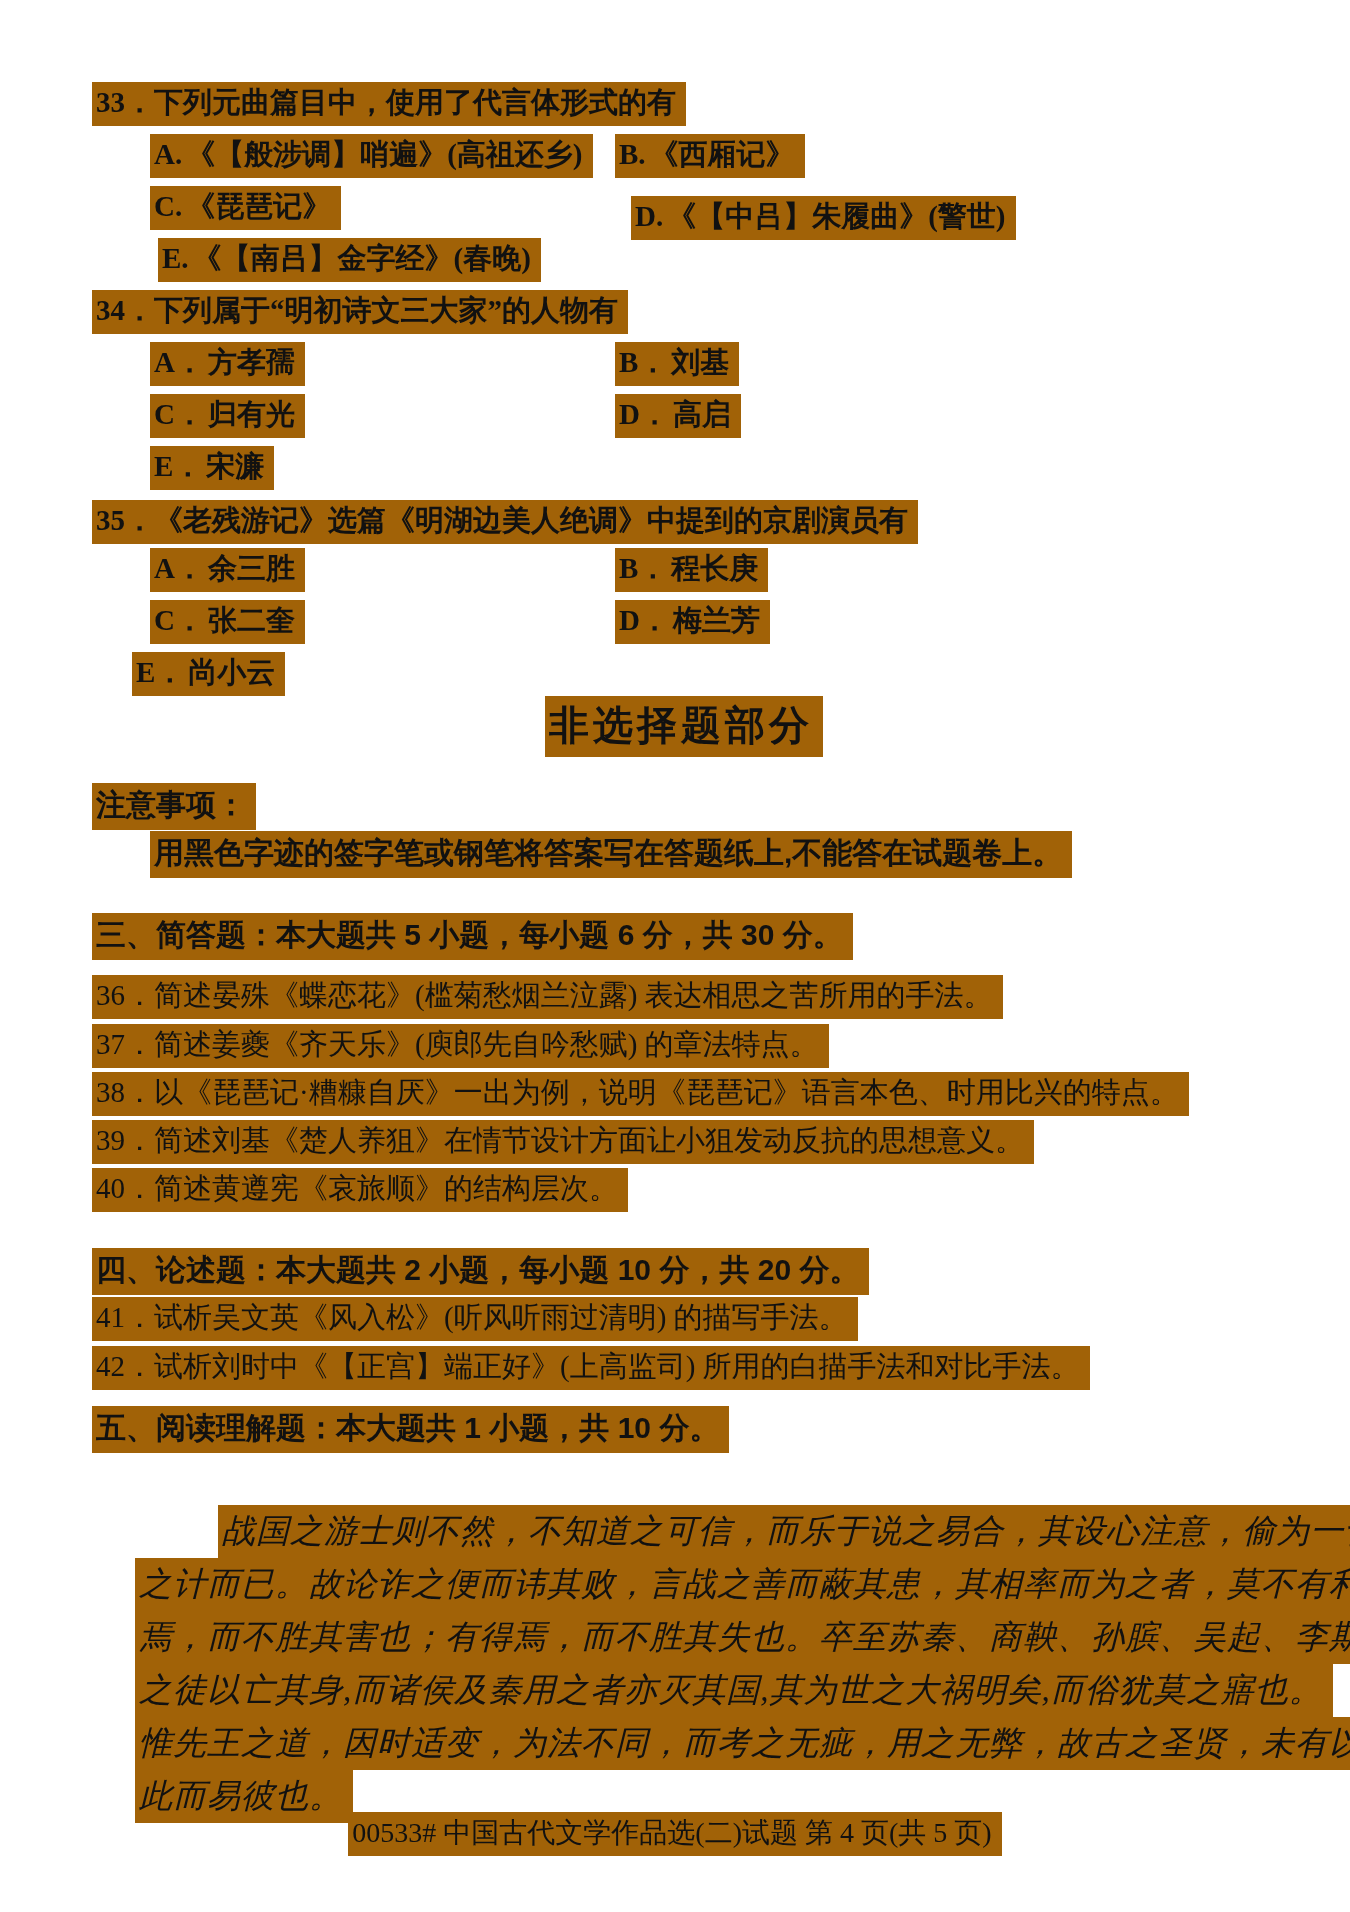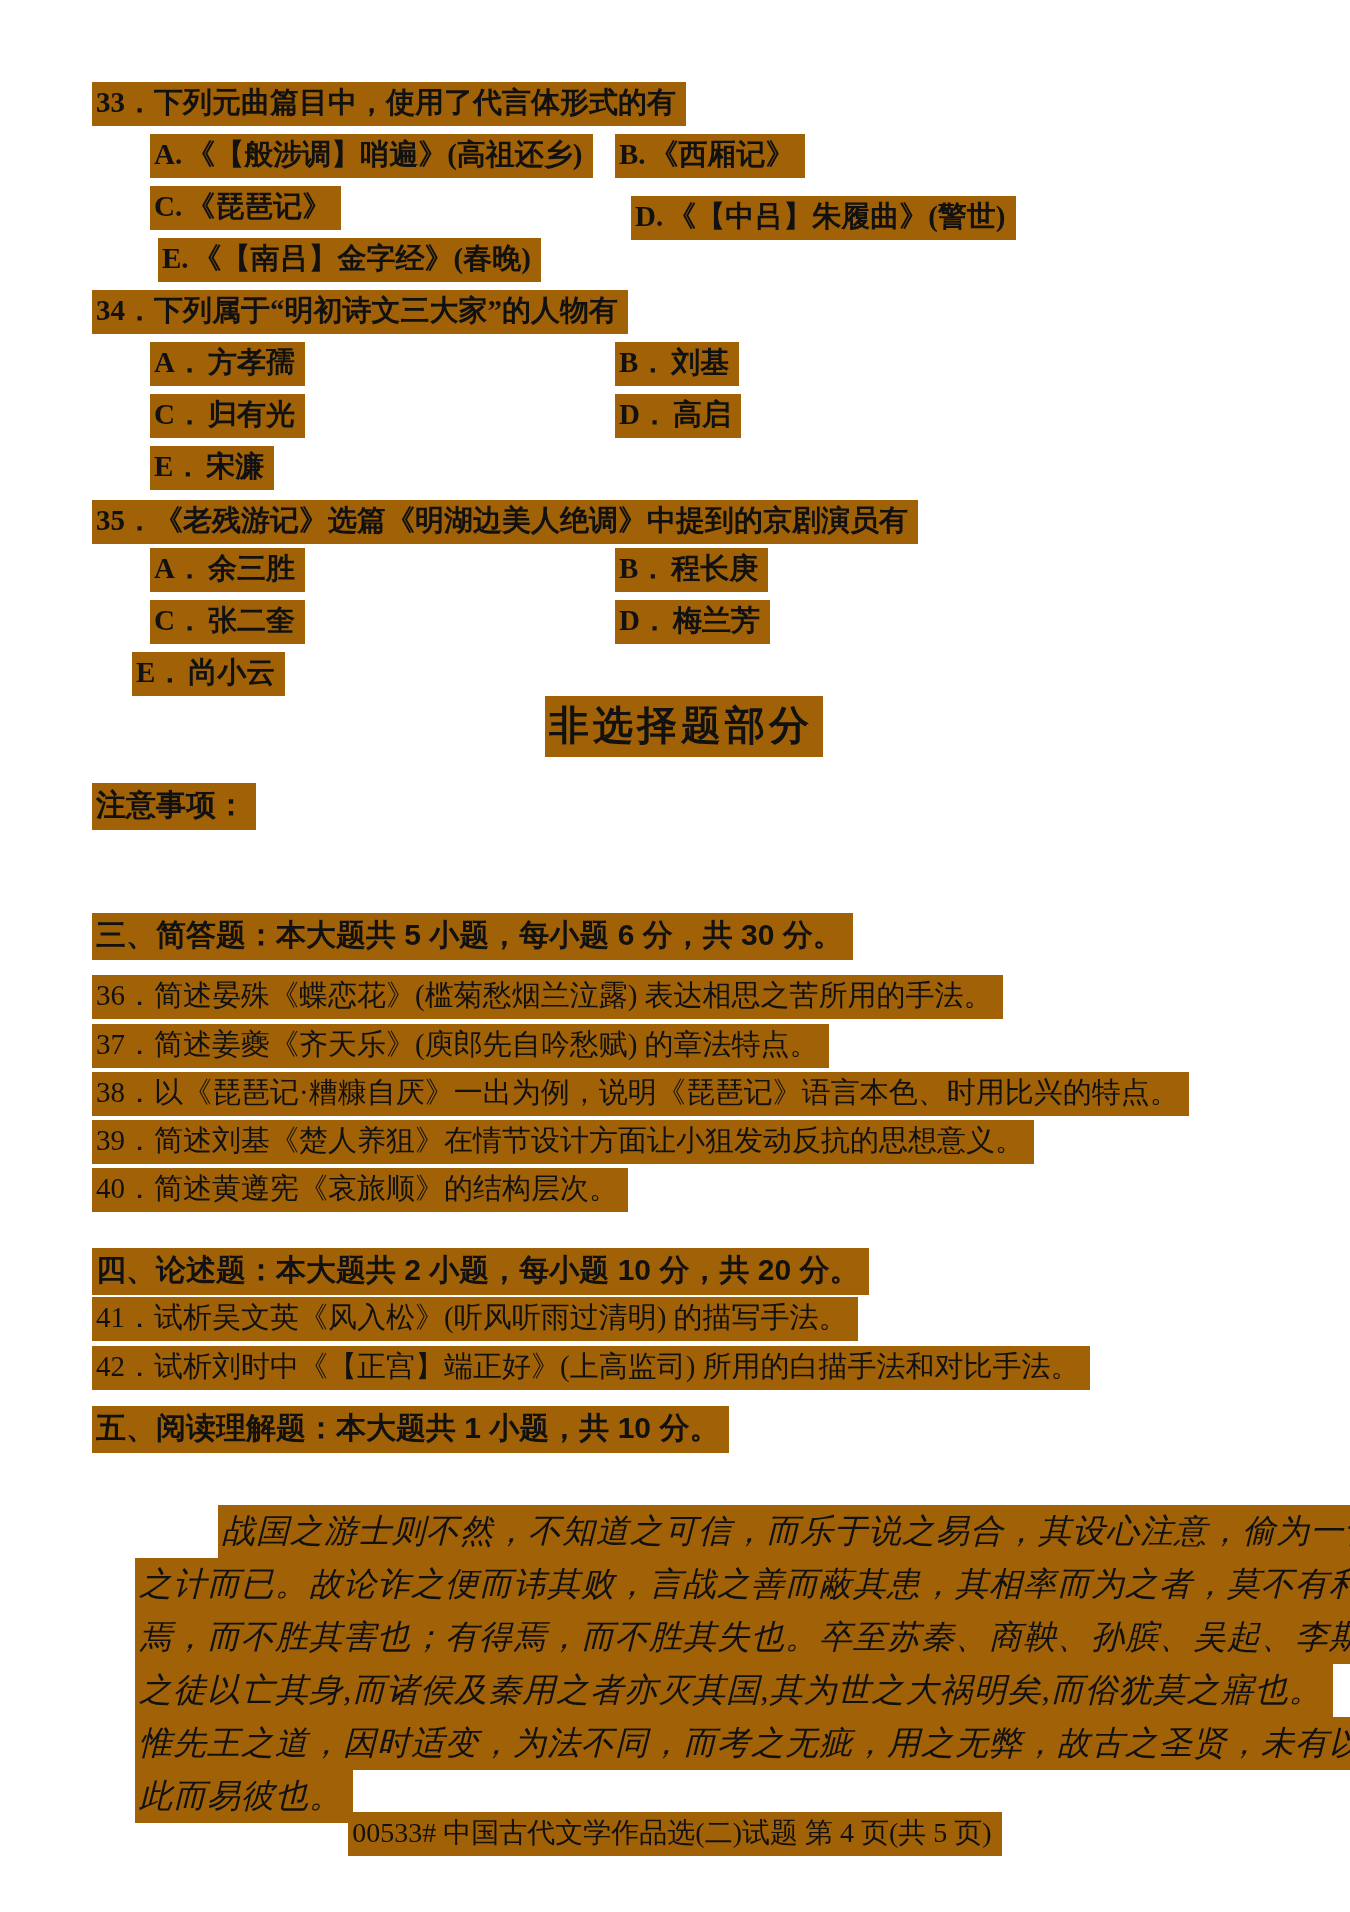--- a/index.html
+++ b/index.html
@@ -100,20 +100,23 @@
     <span class="hl"><span>E．</span><span class="opttext">尚小云</span></span>
   </div>
 
   <div class="abs center-heading" style="top:696px;">
     <span class="hl">非选择题部分</span>
   </div>
 
   <div class="abs section-hdr" style="top:783px;left:92px;">
     <span class="hl">注意事项：</span>
   </div>
+  <div class="abs notice-body" style="top:831px;left:150px;">
+    <span class="hl">用黑色字迹的签字笔或钢笔将答案写在答题纸上,不能答在试题卷上。</span>
+  </div>
 
   <div class="abs section-hdr" style="top:913px;left:92px;">
     <span class="hl">三、简答题：本大题共 5 小题，每小题 6 分，共 30 分。</span>
   </div>
   <div class="abs line" style="top:975px;left:92px;">
     <span class="hl"><span class="qnum">36．</span><span>简述晏殊《蝶恋花》(槛菊愁烟兰泣露) 表达相思之苦所用的手法。</span></span>
   </div>
   <div class="abs line" style="top:1024px;left:92px;">
     <span class="hl"><span class="qnum">37．</span><span>简述姜夔《齐天乐》(庾郎先自吟愁赋) 的章法特点。</span></span>
   </div>

